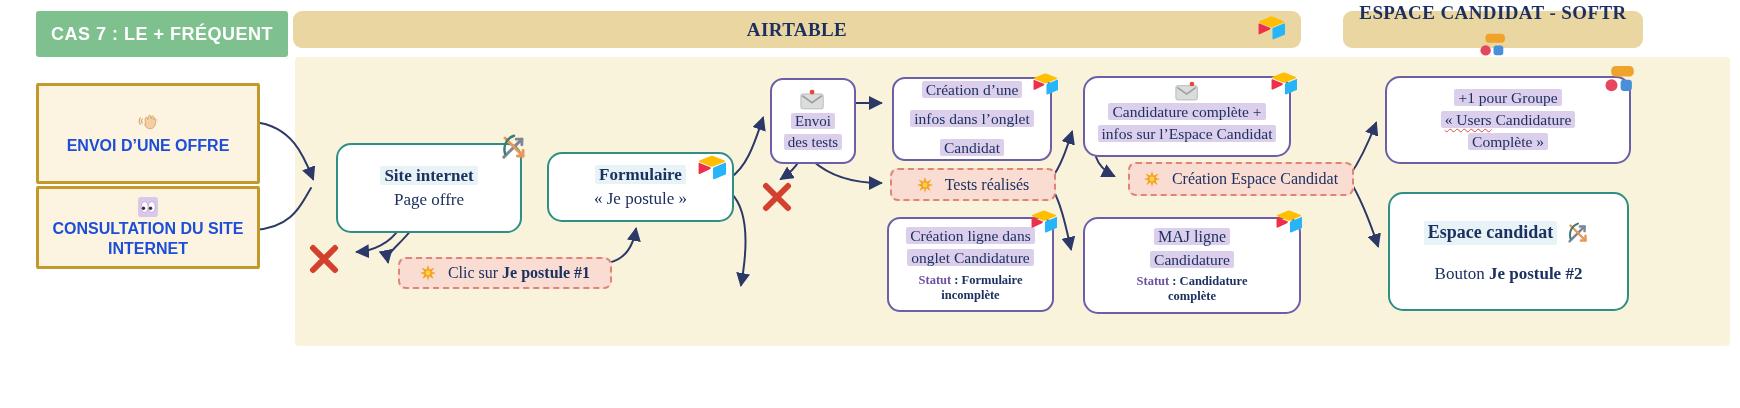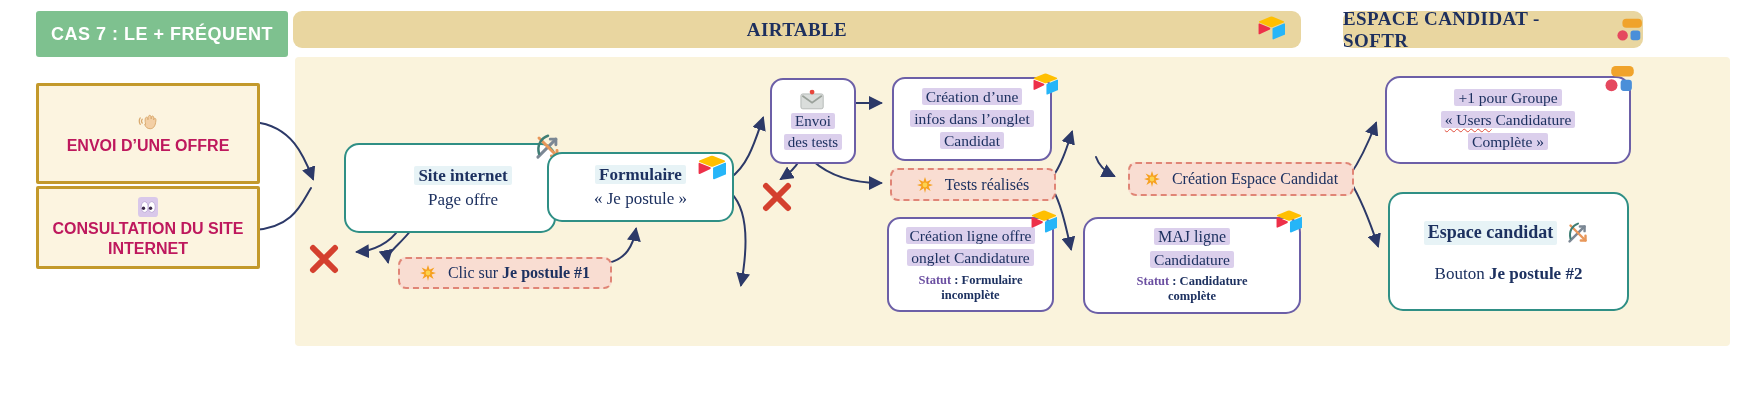--- a/index.html
+++ b/index.html
@@ -12,21 +12,21 @@
   .bar{background:#e9d6a0;border-radius:9px;display:flex;align-items:center;justify-content:center;
        font-weight:bold;font-size:19px;letter-spacing:.4px;color:#1d2f5e;z-index:6;}
   
   #badge{left:36px;top:11px;width:252px;height:46px;background:#7ec18f;border-radius:3px;
          display:flex;align-items:center;justify-content:center;color:#ffffff;
          font-family:"Liberation Sans",sans-serif;font-weight:bold;font-size:18px;letter-spacing:.5px;z-index:6;}
   
   .src{left:36px;width:218px;background:#fcf4e0;border:3px solid #c3992b;border-radius:2px;
        display:flex;flex-direction:column;align-items:center;justify-content:center;gap:2px;
        font-family:"Liberation Sans",sans-serif;font-weight:bold;font-size:16px;line-height:1.25;
-       color:#be185d;text-align:center;z-index:10;}
+       color:#1d4ed8;text-align:center;z-index:10;}
   
   .node{background:#ffffff;border-radius:15px;display:flex;flex-direction:column;align-items:center;
         justify-content:center;text-align:center;z-index:10;}
   .teal{border:2.5px solid #2f8f85;}
   .purple{border:2.5px solid #6c5fa7;}
   .node .title{font-weight:bold;font-size:17px;}
   .hl-blue{background:#e7f3f6;padding:0 4px;border-radius:2px;}
   .hl-lav{background:#dbcfec;padding:0 4px;border-radius:2px;}
   .line{line-height:1.3;margin:1px 0;}
   .statut{font-size:12.5px;font-weight:bold;line-height:1.25;margin-top:3px;}
@@ -86,21 +86,21 @@
     <span>AIRTABLE</span>
     <span class="abs" style="right:16px;top:5px;">
       <svg width="27" height="24" viewBox="0 0 24 21">
           <path fill="#ffbf00" d="M10.8.6 1.2 4.6c-.5.2-.5.9 0 1.1l9.7 3.9c.7.3 1.5.3 2.2 0l9.7-3.9c.5-.2.5-.9 0-1.1L13.2.6a3 3 0 0 0-2.4 0z"></path>
           <path fill="#26b5f8" d="M12.9 11.2v8.8c0 .5.5.8 1 .6l9.7-4c.3-.1.5-.4.5-.7V7.1c0-.5-.5-.8-1-.6l-9.7 4c-.3.1-.5.4-.5.7z"></path>
           <path fill="#ed3049" d="M10.6 11.8 3.8 15 1.5 16.1c-.5.2-1-.1-1-.6V7.2c0-.2.1-.4.2-.5.2-.2.5-.2.7-.1l9.1 3.7c.5.2.5 1 .1 1.5z"></path>
         </svg>
     </span>
   </div>
 
-  <div class="bar abs" style="left:1343px;top:11px;width:300px;height:37px;gap:8px;">
+  <div class="bar abs" style="left:1343px;top:11px;width:300px;height:37px;gap:8px;flex-direction:column;">
     <span>ESPACE CANDIDAT - SOFTR</span>
     <span style="display:flex;">
       <svg width="26" height="26" viewBox="0 0 24 24">
           <rect x="5" y="1.5" width="18" height="8.5" rx="3.5" fill="#f0a32b"></rect>
           <circle cx="5.2" cy="17" r="4.8" fill="#e5485e"></circle>
           <rect x="12.5" y="12.5" width="9" height="9" rx="2.5" fill="#4a8fd9"></rect>
         </svg>
     </span>
   </div>
 
@@ -120,21 +120,21 @@
           <rect width="24" height="24" rx="4" fill="#d9c8ea"></rect>
           <ellipse cx="8" cy="12" rx="4.2" ry="6.5" fill="#ffffff" stroke="#b9a6d4"></ellipse>
           <ellipse cx="16.5" cy="12" rx="4.2" ry="6.5" fill="#ffffff" stroke="#b9a6d4"></ellipse>
           <circle cx="6.6" cy="13.5" r="2" fill="#3b2a4a"></circle>
           <circle cx="15.1" cy="13.5" r="2" fill="#3b2a4a"></circle>
         </svg>
     </span>
     <span style="width:200px;">CONSULTATION DU SITE INTERNET</span>
   </div>
 
-  <div class="node teal abs" style="left:344px;top:143px;width:182px;height:86px;padding-left:26px;">
+  <div class="node teal abs" style="left:336px;top:143px;width:182px;height:86px;">
     <div class="line"><span class="title hl-blue">Site internet</span></div>
     <div class="line" style="font-size:17px;">Page offre</div>
     <span class="corner" style="top:-16px;right:-12px;">
       <svg width="36" height="36" viewBox="0 0 32 32" fill="none" stroke-linecap="round">
           <path d="M7 25 L23 9" stroke="#7b8794" stroke-width="2.6"></path>
           <path d="M23 9 l-5 0 M23 9 l0 5" stroke="#7b8794" stroke-width="2.6"></path>
           <path d="M8 8 L24 24" stroke="#e8975a" stroke-width="2.6"></path>
           <path d="M24 24 l-5 0 M24 24 l0 -5" stroke="#e8975a" stroke-width="2.6"></path>
           <path d="M8 22 C6 14 10 8 16 6" stroke="#3e7d74" stroke-width="2.2"></path>
         </svg>
@@ -158,33 +158,51 @@
       <svg width="26" height="21" viewBox="0 0 28 22">
           <rect x="1" y="5" width="24" height="16" rx="2" fill="#dadddb" stroke="#b3b8b4"></rect>
           <path d="M2.5 7 l10.5 7.5 L23.5 7" stroke="#9aa19a" fill="none" stroke-width="1.8"></path>
           <circle cx="13" cy="3" r="2.6" fill="#e8463c"></circle>
         </svg>
     </span>
     <div class="line" style="font-size:15px;"><span class="hl-lav">Envoi</span></div>
     <div class="line" style="font-size:15px;"><span class="hl-lav">des tests</span></div>
   </div>
 
-  <div class="node purple abs" style="left:892px;top:77px;width:156px;height:80px;border-radius:13px;">
+  <div class="node purple abs" style="left:892px;top:77px;width:156px;height:80px;border-radius:13px;justify-content:space-between;">
     <div class="line" style="font-size:15.5px;"><span class="hl-lav">Création d’une</span></div>
     <div class="line" style="font-size:15.5px;"><span class="hl-lav">infos dans l’onglet</span></div>
     <div class="line" style="font-size:15.5px;"><span class="hl-lav">Candidat</span></div>
     <span class="corner" style="top:-6px;right:-8px;">
       <svg width="25" height="22" viewBox="0 0 24 21">
           <path fill="#ffbf00" d="M10.8.6 1.2 4.6c-.5.2-.5.9 0 1.1l9.7 3.9c.7.3 1.5.3 2.2 0l9.7-3.9c.5-.2.5-.9 0-1.1L13.2.6a3 3 0 0 0-2.4 0z"></path>
           <path fill="#26b5f8" d="M12.9 11.2v8.8c0 .5.5.8 1 .6l9.7-4c.3-.1.5-.4.5-.7V7.1c0-.5-.5-.8-1-.6l-9.7 4c-.3.1-.5.4-.5.7z"></path>
           <path fill="#ed3049" d="M10.6 11.8 3.8 15 1.5 16.1c-.5.2-1-.1-1-.6V7.2c0-.2.1-.4.2-.5.2-.2.5-.2.7-.1l9.1 3.7c.5.2.5 1 .1 1.5z"></path>
         </svg>
     </span>
   </div>
 
+  <div class="node purple abs" style="left:1083px;top:76px;width:208px;height:81px;justify-content:flex-start;padding-top:3px;box-sizing:border-box;">
+    <span style="display:flex;">
+      <svg width="25" height="20" viewBox="0 0 28 22">
+          <rect x="1" y="5" width="24" height="16" rx="2" fill="#dadddb" stroke="#b3b8b4"></rect>
+          <path d="M2.5 7 l10.5 7.5 L23.5 7" stroke="#9aa19a" fill="none" stroke-width="1.8"></path>
+          <circle cx="19" cy="3.2" r="2.6" fill="#e8463c"></circle>
+        </svg>
+    </span>
+    <div class="line" style="font-size:15.5px;"><span class="hl-lav">Candidature complète +</span></div>
+    <div class="line" style="font-size:15.5px;"><span class="hl-lav">infos sur l’Espace Candidat</span></div>
+    <span class="corner" style="top:-6px;right:-8px;">
+      <svg width="26" height="23" viewBox="0 0 24 21">
+          <path fill="#ffbf00" d="M10.8.6 1.2 4.6c-.5.2-.5.9 0 1.1l9.7 3.9c.7.3 1.5.3 2.2 0l9.7-3.9c.5-.2.5-.9 0-1.1L13.2.6a3 3 0 0 0-2.4 0z"></path>
+          <path fill="#26b5f8" d="M12.9 11.2v8.8c0 .5.5.8 1 .6l9.7-4c.3-.1.5-.4.5-.7V7.1c0-.5-.5-.8-1-.6l-9.7 4c-.3.1-.5.4-.5.7z"></path>
+          <path fill="#ed3049" d="M10.6 11.8 3.8 15 1.5 16.1c-.5.2-1-.1-1-.6V7.2c0-.2.1-.4.2-.5.2-.2.5-.2.7-.1l9.1 3.7c.5.2.5 1 .1 1.5z"></path>
+        </svg>
+    </span>
+  </div>
 
   <div class="action abs" style="left:398px;top:257px;width:210px;height:28px;">
     <span style="display:flex;">
       <svg width="16" height="16" viewBox="0 0 20 20">
           <polygon points="10,0 12,6 18,3 14.5,8.5 20,10 14.5,12 17,17.5 11.5,14 10,20 8.5,14 3,17.5 5.5,12 0,10 5.5,8.5 2,3 8,6" fill="#f6a120"></polygon>
           <circle cx="10" cy="10" r="3" fill="#fcd34d"></circle>
         </svg>
     </span>
     <span><span>Clic sur </span><span class="bold">Je postule #1</span></span>
   </div>
@@ -203,21 +221,21 @@
     <span style="display:flex;">
       <svg width="16" height="16" viewBox="0 0 20 20">
           <polygon points="10,0 12,6 18,3 14.5,8.5 20,10 14.5,12 17,17.5 11.5,14 10,20 8.5,14 3,17.5 5.5,12 0,10 5.5,8.5 2,3 8,6" fill="#f6a120"></polygon>
           <circle cx="10" cy="10" r="3" fill="#fcd34d"></circle>
         </svg>
     </span>
     <span>Création Espace Candidat</span>
   </div>
 
   <div class="node purple abs" style="left:887px;top:217px;width:163px;height:91px;border-radius:13px;">
-    <div class="line" style="font-size:15.5px;"><span class="hl-lav">Création ligne offre</span></div>
+    <div class="line" style="font-size:15.5px;"><span class="hl-lav">Création ligne dans</span></div>
     <div class="line" style="font-size:15.5px;"><span class="hl-lav">onglet Candidature</span></div>
     <div class="statut" style="width:130px;"><span class="slabel">Statut</span><span> : Formulaire incomplète</span></div>
     <span class="corner" style="top:-9px;right:-5px;">
       <svg width="26" height="23" viewBox="0 0 24 21">
           <path fill="#ffbf00" d="M10.8.6 1.2 4.6c-.5.2-.5.9 0 1.1l9.7 3.9c.7.3 1.5.3 2.2 0l9.7-3.9c.5-.2.5-.9 0-1.1L13.2.6a3 3 0 0 0-2.4 0z"></path>
           <path fill="#26b5f8" d="M12.9 11.2v8.8c0 .5.5.8 1 .6l9.7-4c.3-.1.5-.4.5-.7V7.1c0-.5-.5-.8-1-.6l-9.7 4c-.3.1-.5.4-.5.7z"></path>
           <path fill="#ed3049" d="M10.6 11.8 3.8 15 1.5 16.1c-.5.2-1-.1-1-.6V7.2c0-.2.1-.4.2-.5.2-.2.5-.2.7-.1l9.1 3.7c.5.2.5 1 .1 1.5z"></path>
         </svg>
     </span>
   </div>

